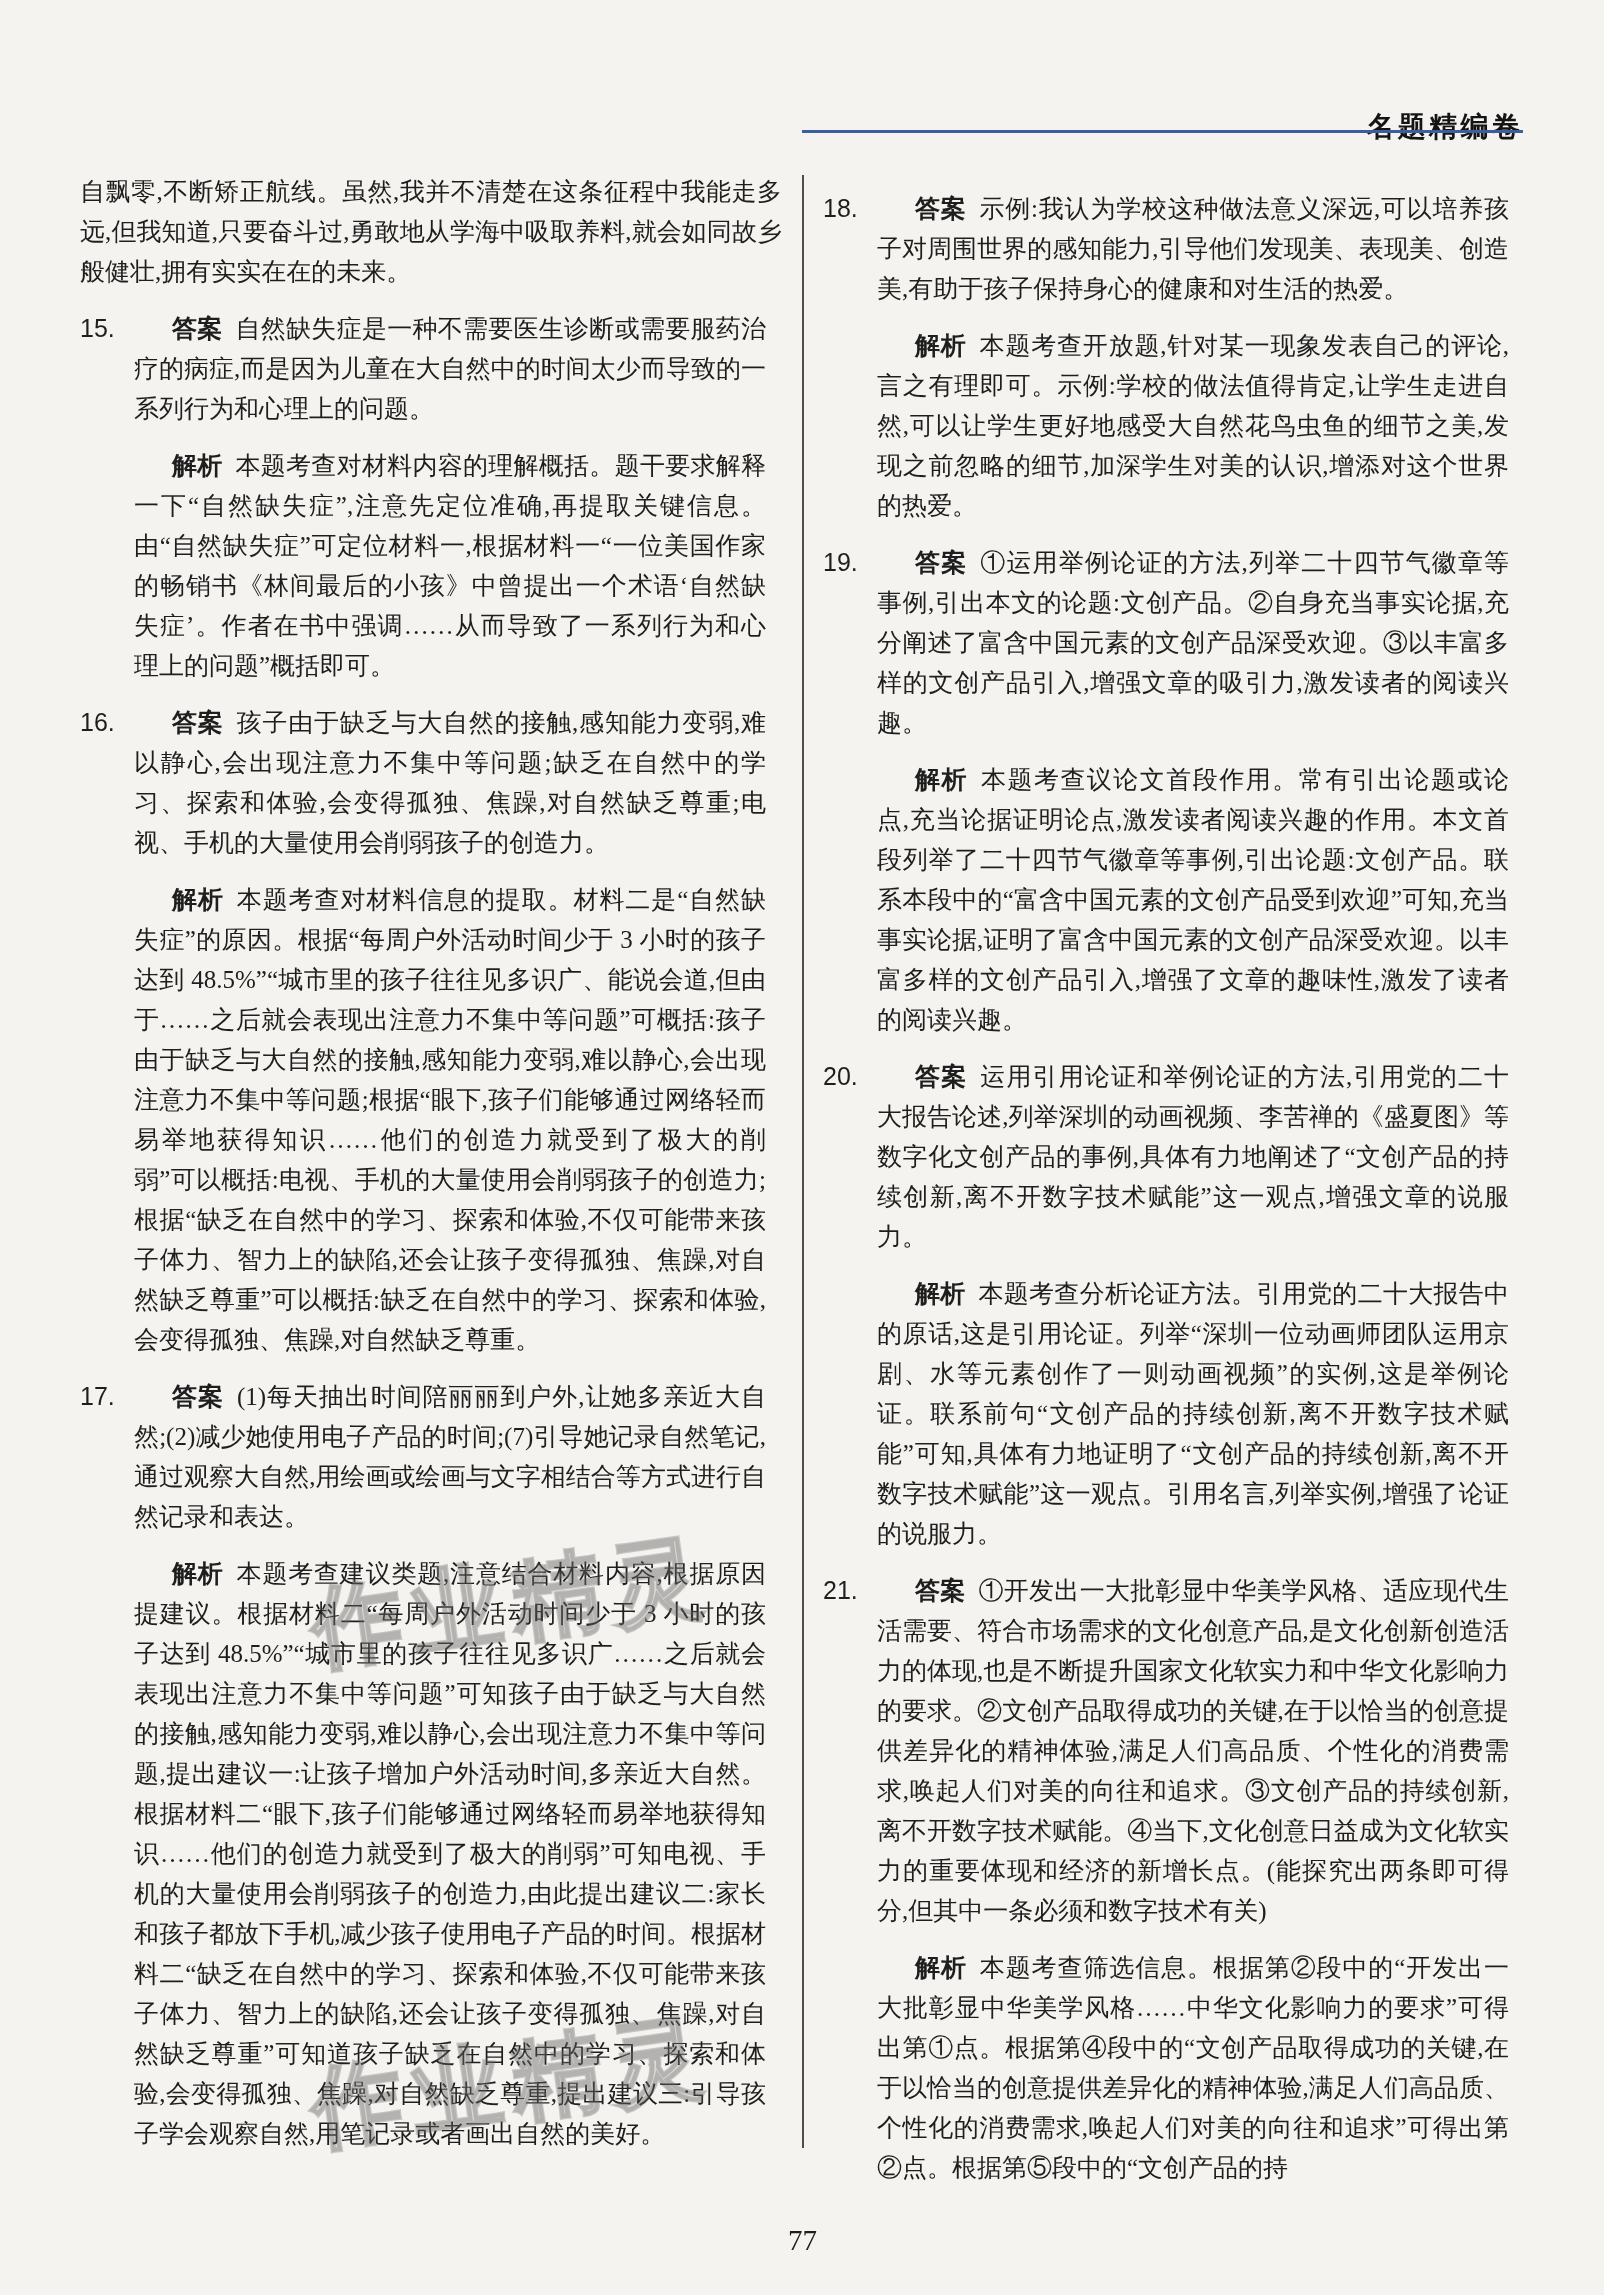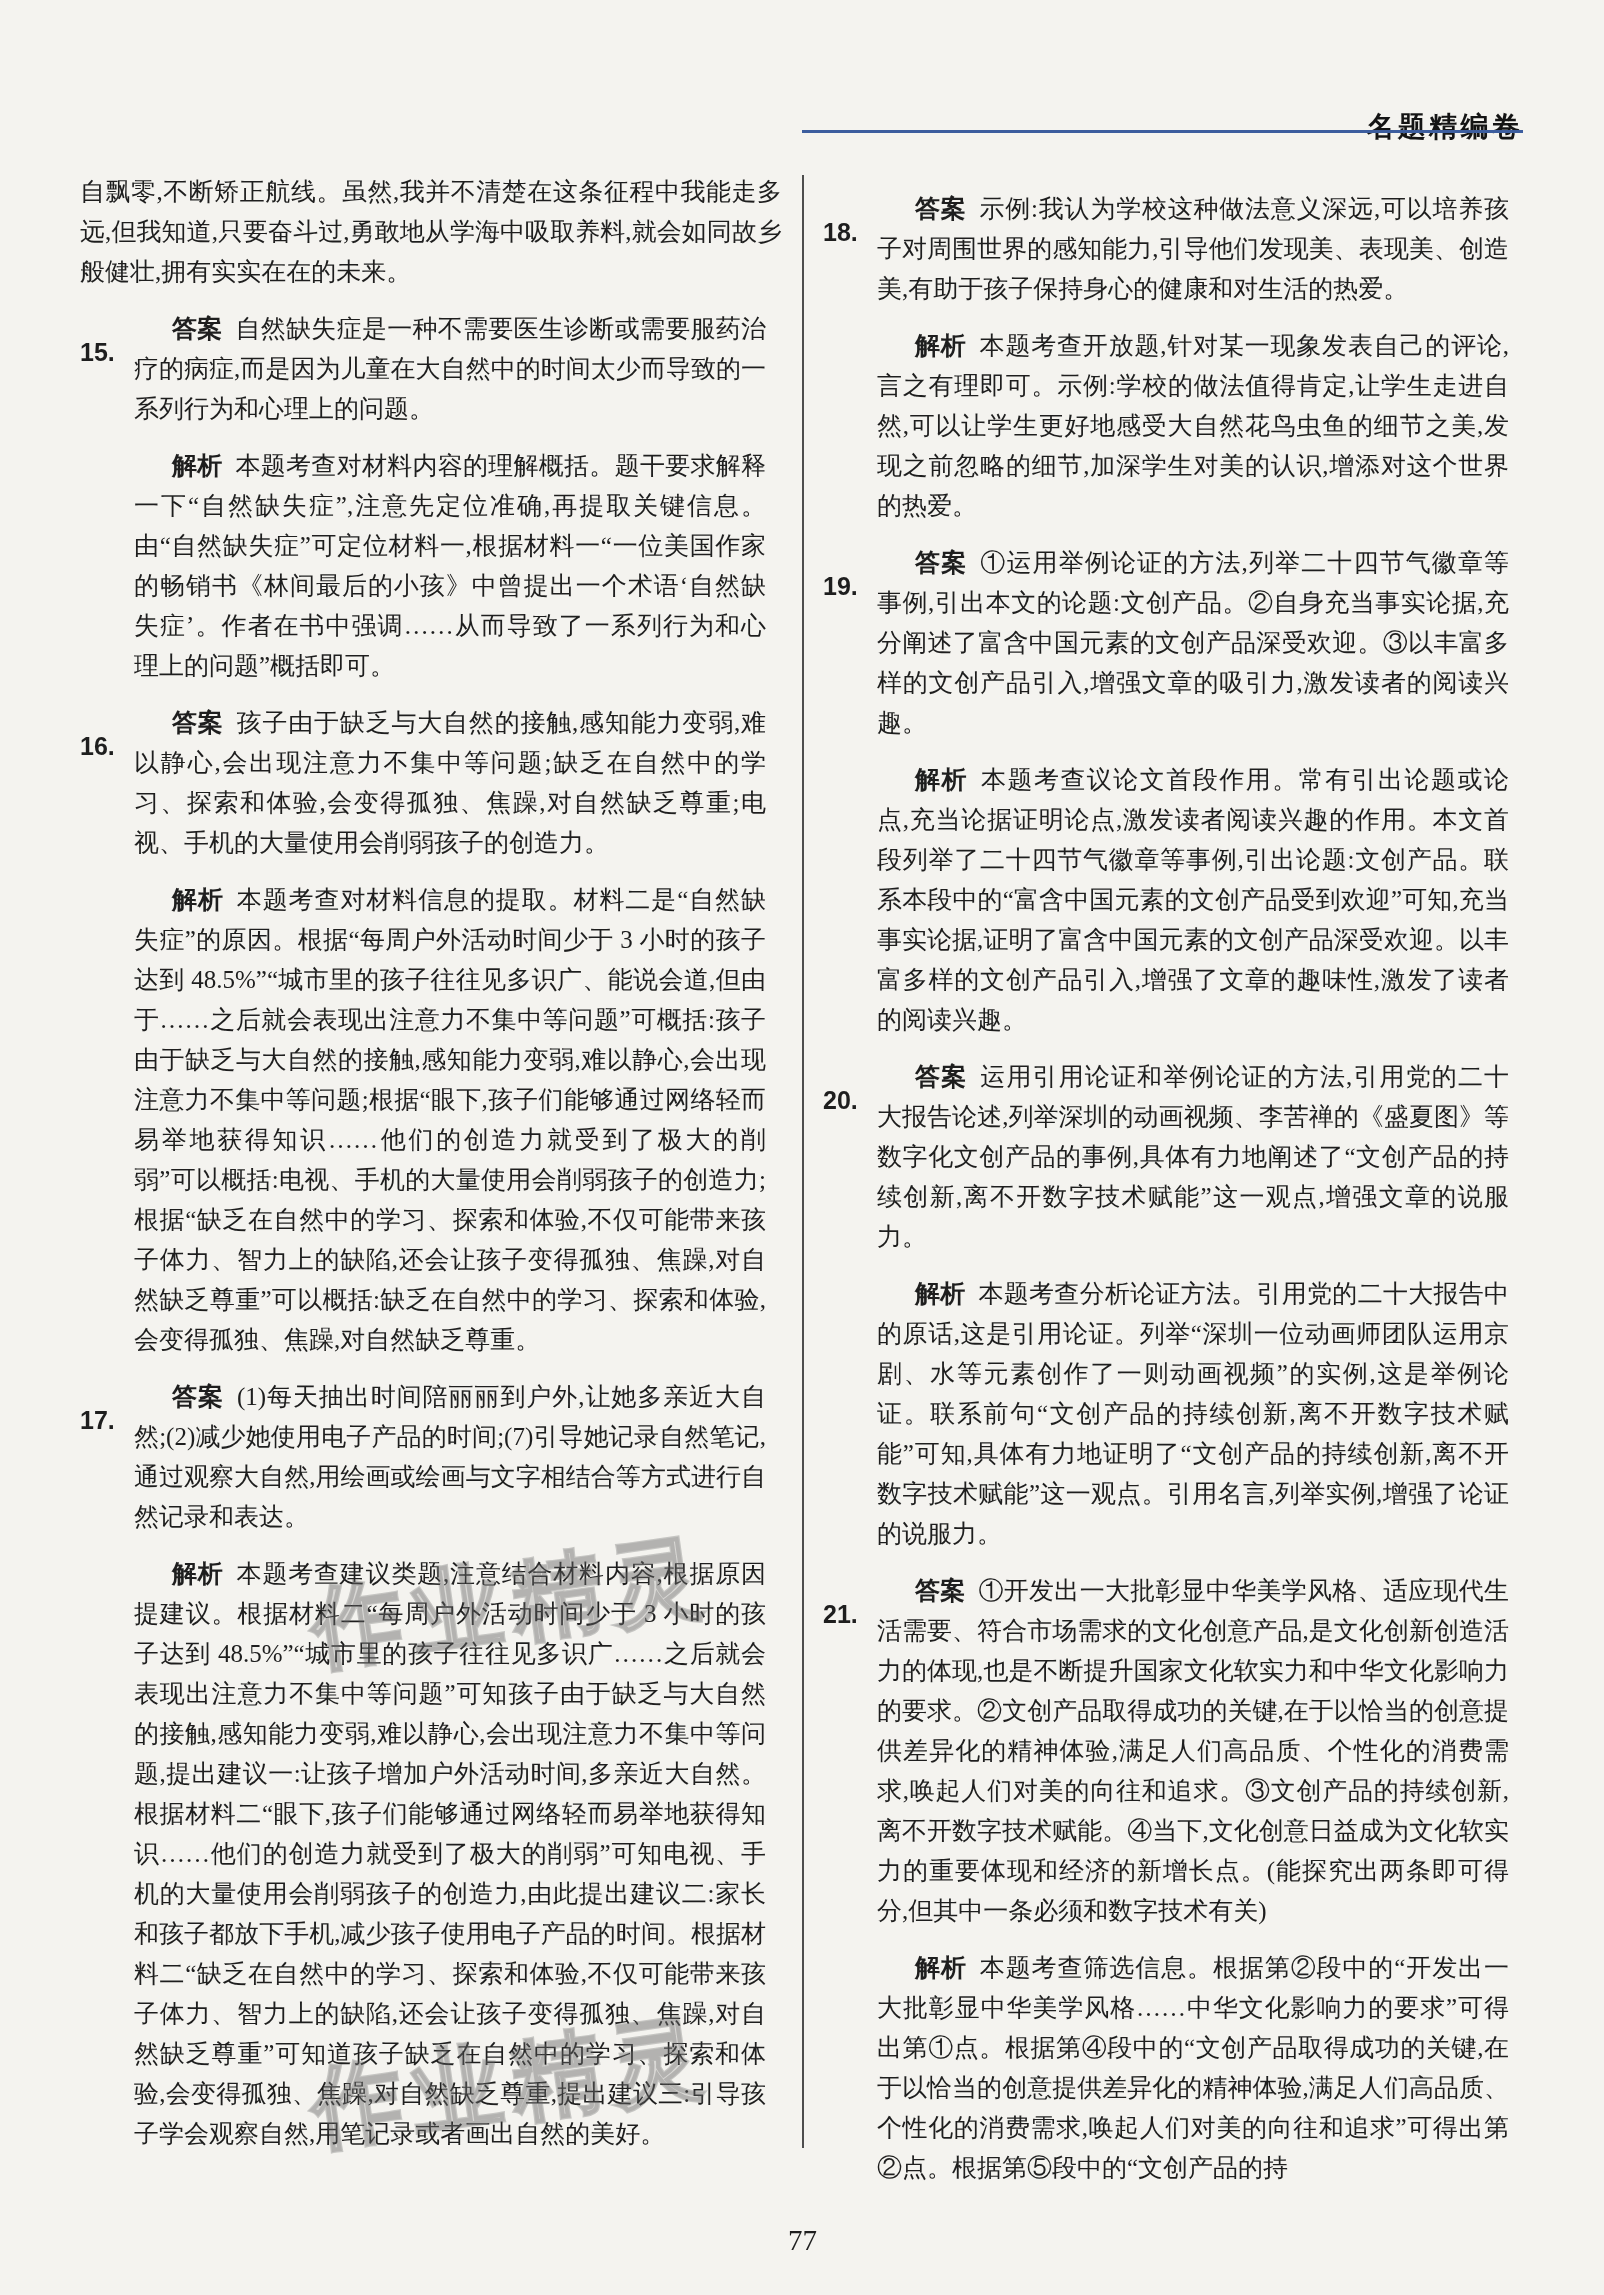--- a/index.html
+++ b/index.html
@@ -59,23 +59,22 @@
     background: #4d4d4d;
   }
 
   .continuation { margin: 0; }
 
   .item { position: relative; padding-left: 38px; }
   .item .num {
     position: absolute;
     left: 0;
     top: 0;
-    font-weight: 700;
+    font-weight: 400;
     font-family: "Liberation Sans", "DejaVu Sans", sans-serif;
-    margin-top: 24px;
   }
   .item p { margin: 16px; text-indent: 38px; }
   .lbl {
     font-weight: 700;
     font-family: "Liberation Sans", "DejaVu Sans", sans-serif;
     margin-right: 13px;
   }
 
   
   .watermark {

